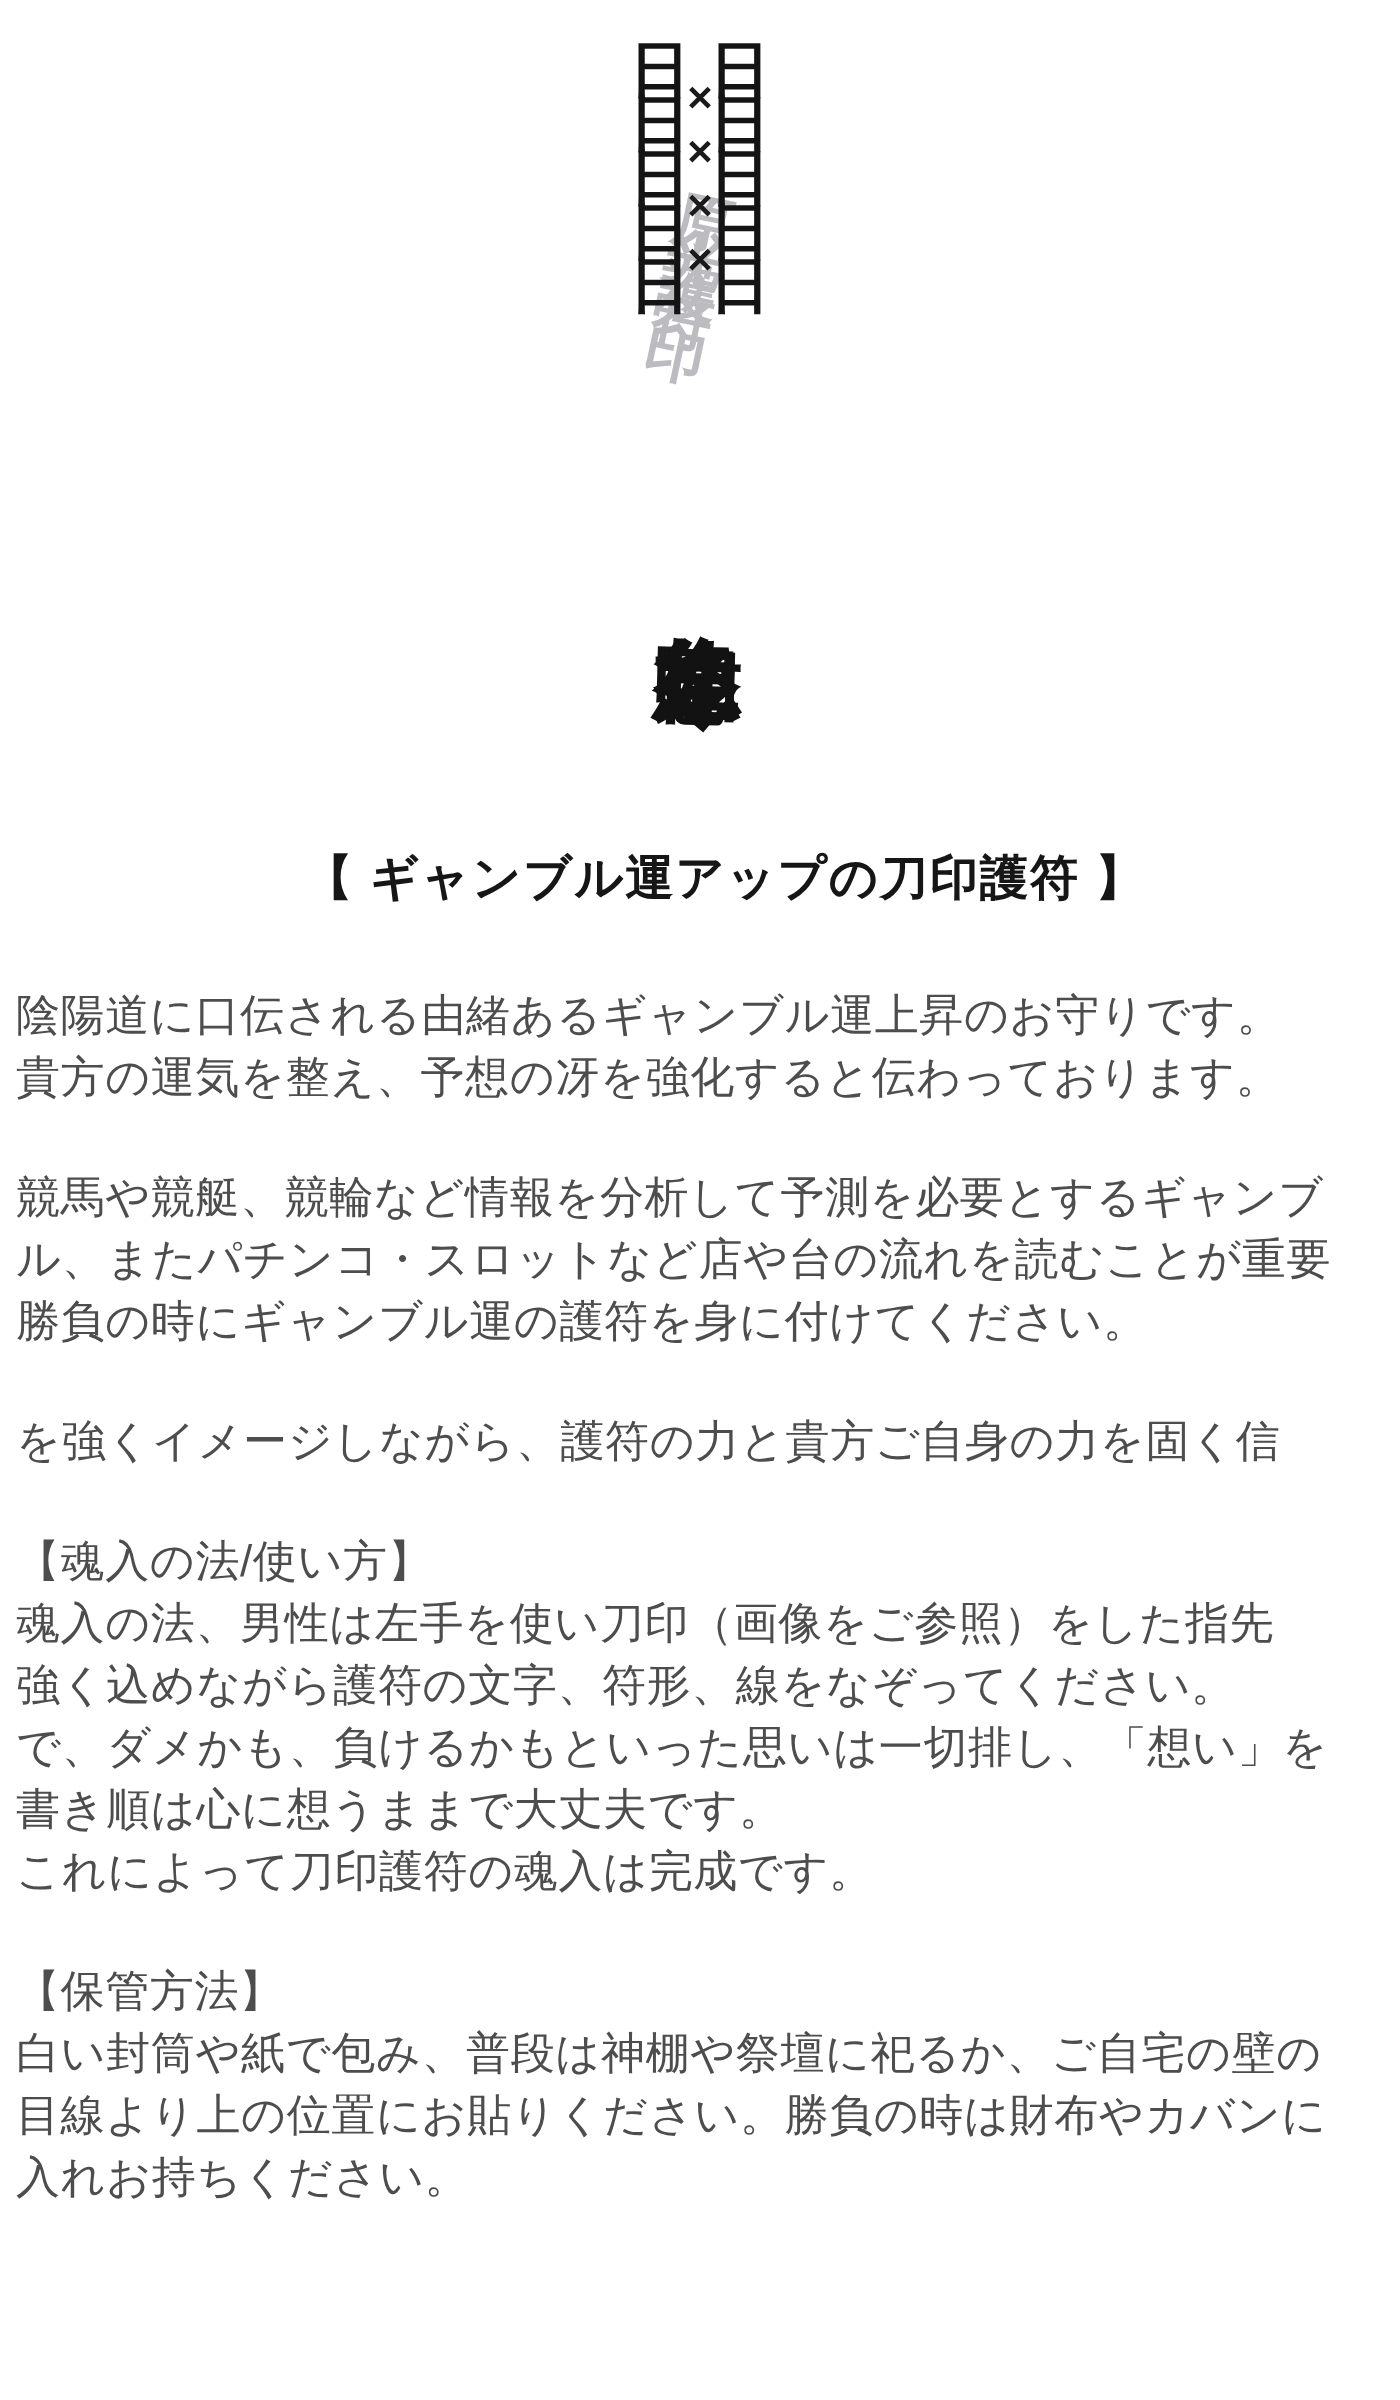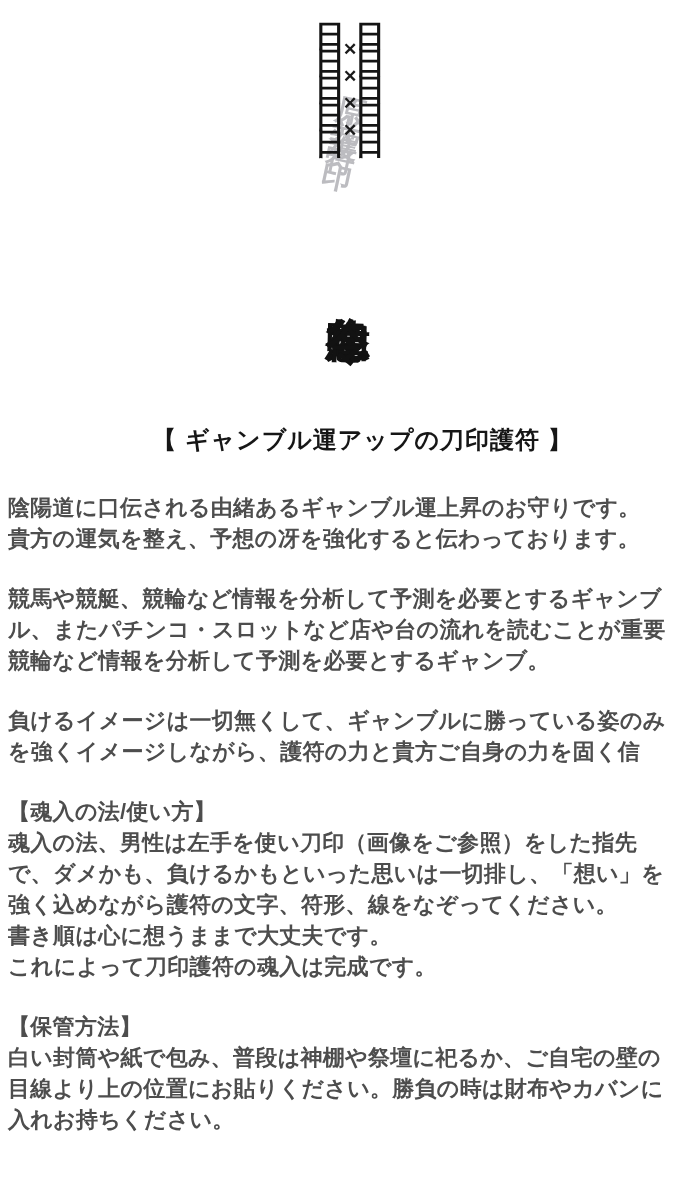--- a/index.html
+++ b/index.html
@@ -88,21 +88,21 @@
     white-space: nowrap;
     padding-left: 25px;
   }
 
   
   .content {
     margin-top: 36px;
     padding-left: 8px;
     padding-right: 8px;
     color: #4d4d4d;
-    font-weight: 700;
+    font-weight: 400;
     font-size: 22px;
     line-height: 31px;
   }
   .section { margin: 0 0 29px 0; }
   .section:last-child { margin-bottom: 0; }
   .line, .section-heading {
     white-space: nowrap;
     letter-spacing: 0.3px;
   }
 </style>
@@ -140,31 +140,30 @@
   <h1 class="title">【 ギャンブル運アップの刀印護符 】</h1>
 
   <div class="content" id="content">
       <div class="section">
         <div class="line">陰陽道に口伝される由緒あるギャンブル運上昇のお守りです。</div>
         <div class="line">貴方の運気を整え、予想の冴を強化すると伝わっております。</div>
       </div>
       <div class="section">
         <div class="line">競馬や競艇、競輪など情報を分析して予測を必要とするギャンブ</div>
         <div class="line">ル、またパチンコ・スロットなど店や台の流れを読むことが重要</div>
-        <div class="line">競輪など情報を分析して予測を必要とするギャンブ。</div>
+        <div class="line">勝負の時にギャンブル運の護符を身に付けてください。</div>
       </div>
       <div class="section">
-        <div class="line">負けるイメージは一切無くして、ギャンブルに勝っている姿のみ</div>
         <div class="line">を強くイメージしながら、護符の力と貴方ご自身の力を固く信</div>
       </div>
       <div class="section">
         <div class="section-heading">【魂入の法/使い方】</div>
         <div class="line">魂入の法、男性は左手を使い刀印（画像をご参照）をした指先</div>
+        <div class="line">強く込めながら護符の文字、符形、線をなぞってください。</div>
         <div class="line">で、ダメかも、負けるかもといった思いは一切排し、「想い」を</div>
-        <div class="line">強く込めながら護符の文字、符形、線をなぞってください。</div>
         <div class="line">書き順は心に想うままで大丈夫です。</div>
         <div class="line">これによって刀印護符の魂入は完成です。</div>
       </div>
       <div class="section">
         <div class="section-heading">【保管方法】</div>
         <div class="line">白い封筒や紙で包み、普段は神棚や祭壇に祀るか、ご自宅の壁の</div>
         <div class="line">目線より上の位置にお貼りください。勝負の時は財布やカバンに</div>
         <div class="line">入れお持ちください。</div>
       </div>
     </div>

